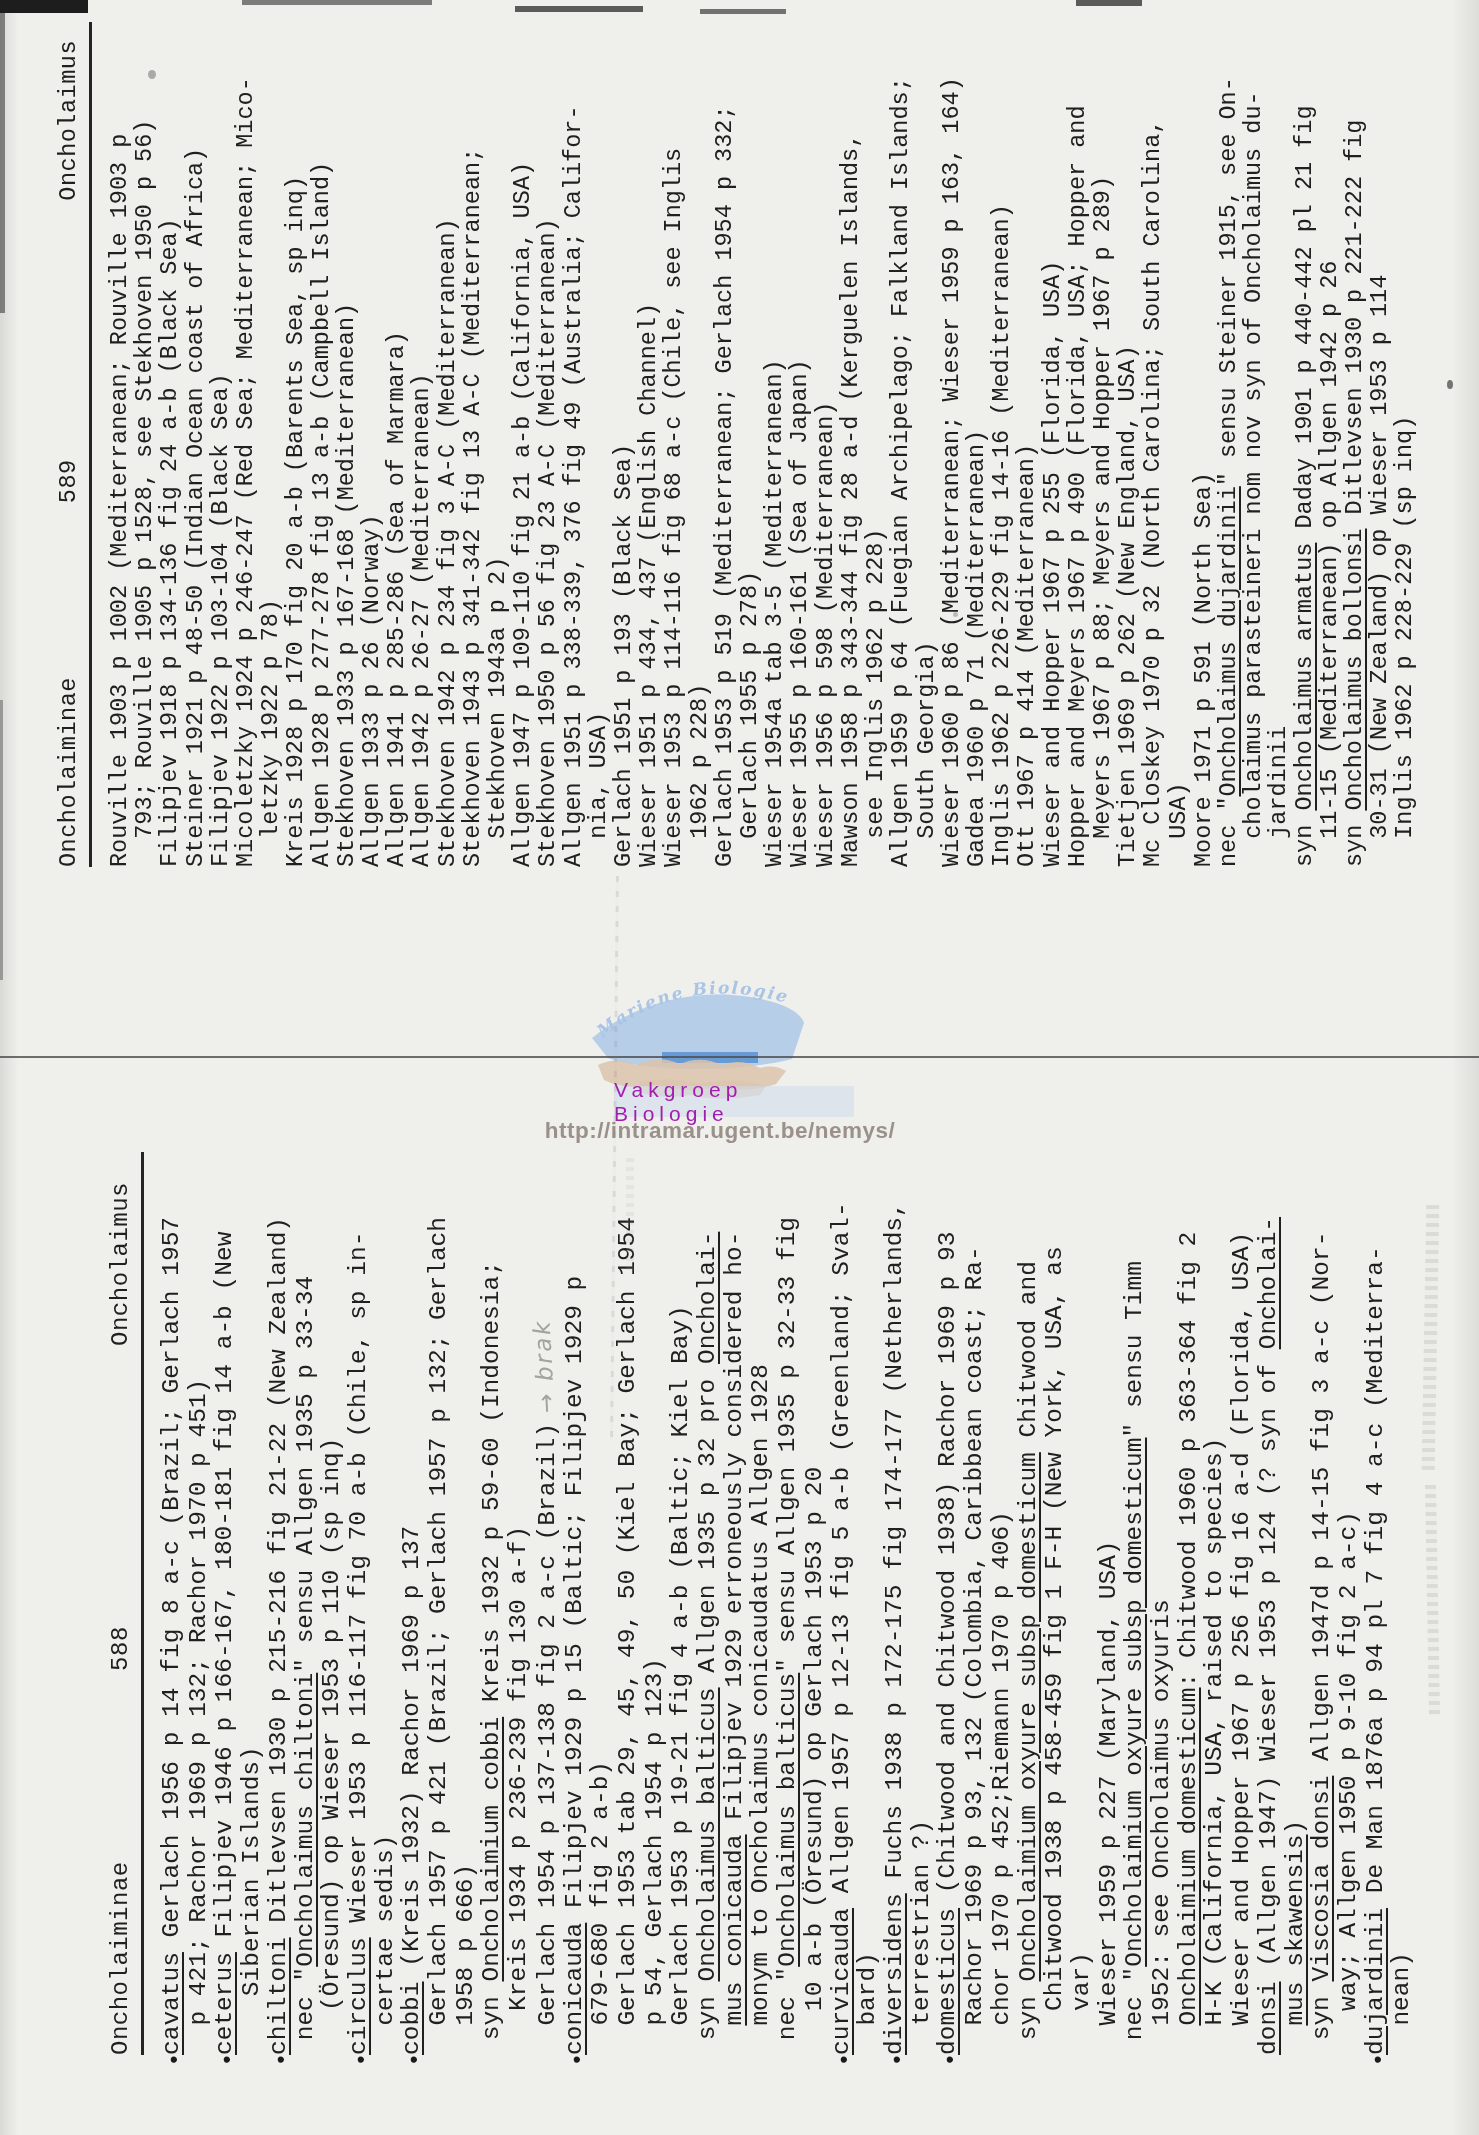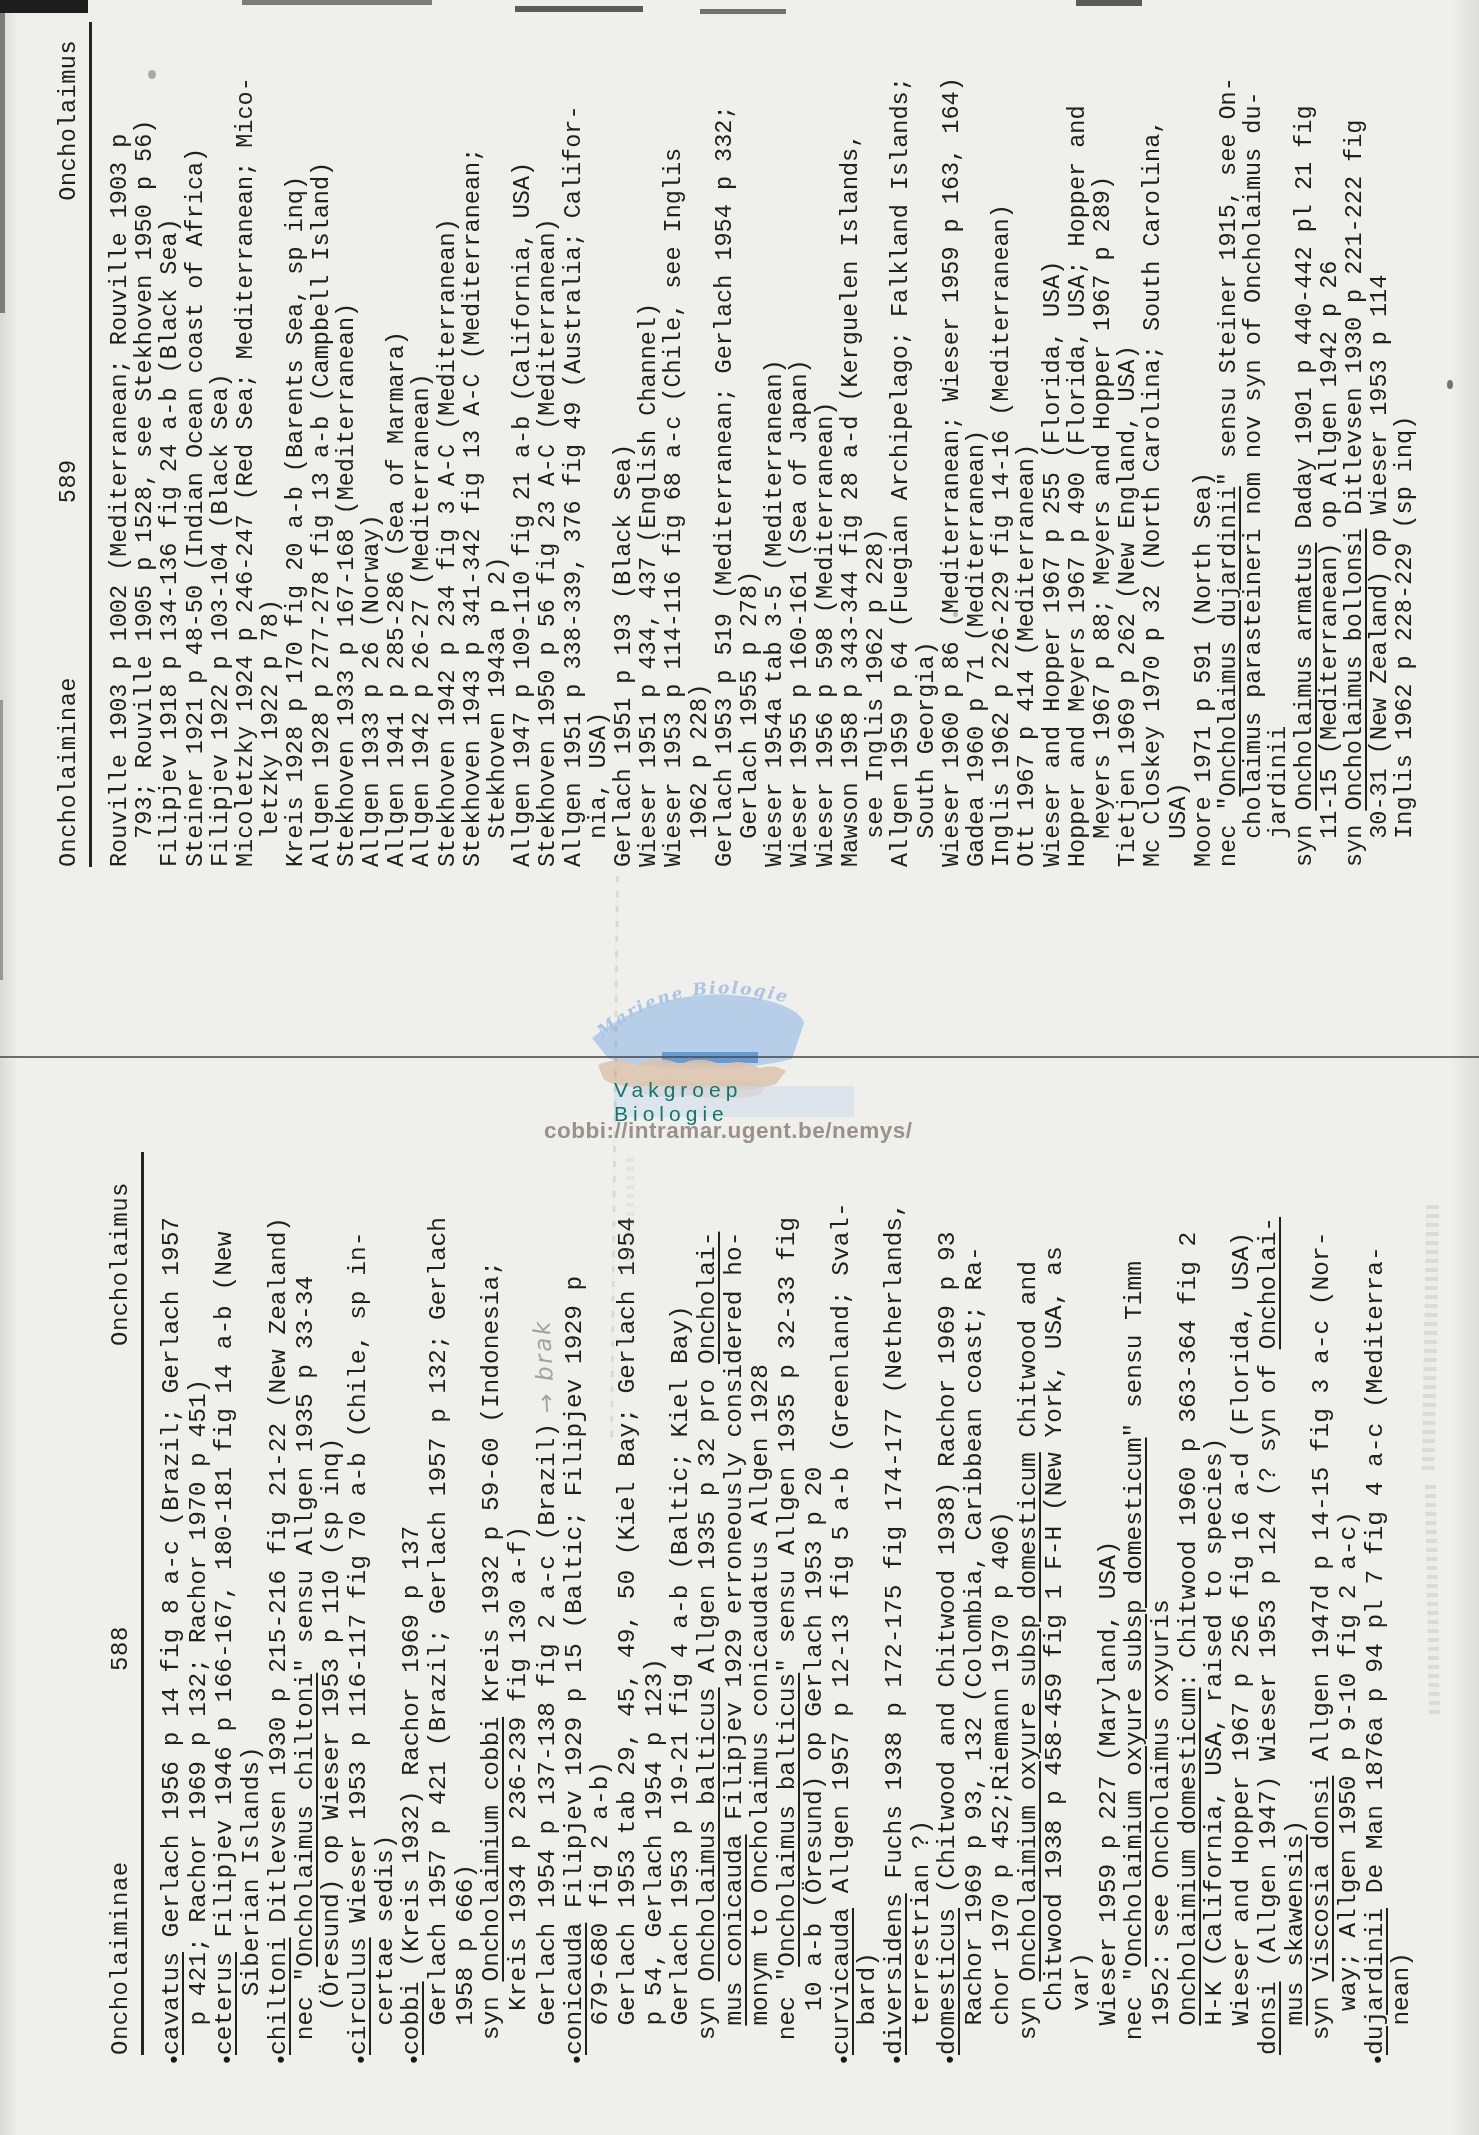--- a/index.html
+++ b/index.html
@@ -48,21 +48,21 @@
   }
 
   
   .wm{position:absolute;left:540px;top:960px;width:360px;height:200px;}
   .wm svg{position:absolute;left:30px;top:4px;}
   .wm-banner{
     position:absolute;left:74px;top:126px;width:240px;height:31px;
     background:rgba(205,219,237,.55);
     display:flex;align-items:center;justify-content:center;
     font-family:"Liberation Sans",sans-serif;font-size:21px;
-    color:#0f766e;letter-spacing:5px;
+    color:#a21caf;letter-spacing:5px;
   }
   .wm-url{
     position:absolute;left:4px;top:158px;width:352px;text-align:center;
     font-family:"Liberation Sans",sans-serif;font-weight:bold;font-size:22.5px;
     color:#9b918a;letter-spacing:.5px;
   }
 
   
   .divider{position:absolute;left:0;top:1056px;width:1479px;height:2px;background:#4c4c4c;opacity:.8;}
   .crease{position:absolute;left:613px;top:876px;width:3px;height:565px;opacity:.55;
@@ -123,21 +123,21 @@
       <rect x="92" y="88" width="96" height="11" fill="#5e96d3" opacity="0.9"></rect>
       <path fill="#dcc3ac" opacity="0.85" d="M28,101 q18,-9 38,0 q22,-11 44,-1 q20,-9 42,1 q18,-7 38,3 q14,-4 26,3 l-10,13 q-26,9 -58,3 q-34,7 -62,-2 q-30,6 -52,-5 z"></path>
       <path fill="#dcc3ac" opacity="0.6" d="M70,118 q30,-6 60,2 q35,-8 66,2 l-6,9 q-40,7 -70,0 q-30,5 -52,-3 z"></path>
       <text font-family="DejaVu Serif, serif" font-style="italic" font-weight="bold" font-size="17" fill="#a9c4e5" letter-spacing="2">
         <textPath href="#arcp" startOffset="6">Mariene Biologie</textPath>
       </text>
     </svg>
     <div class="wm-banner">
       <span>Vakgroep Biologie</span>
     </div>
-    <div class="wm-url">cobbi://intramar.ugent.be/nemys/</div>
+    <div class="wm-url">http://intramar.ugent.be/nemys/</div>
   </div>
 
   <div class="divider"></div>
   <div class="crease"></div>
   <div class="streak s1"></div>
   <div class="streak s2"></div>
   <div class="streak s3"></div>
   <div class="streak s4"></div>
   <div class="streak s5"></div>
   <div class="streak s6"></div>

